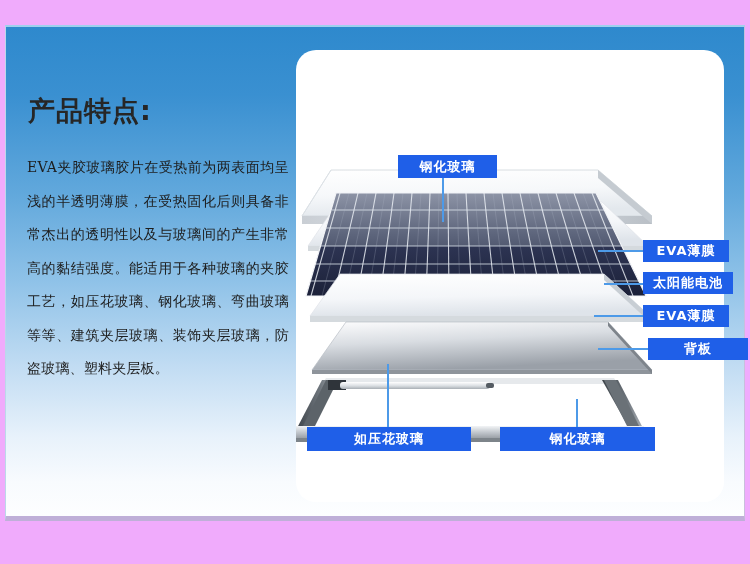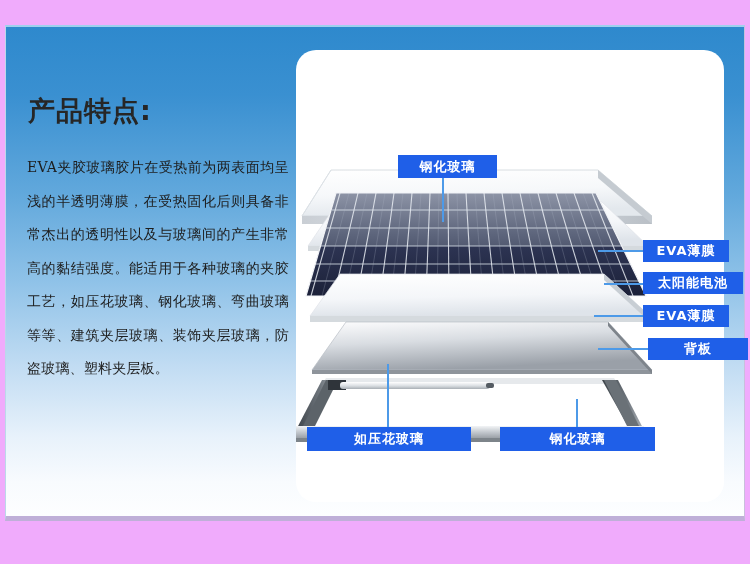--- a/index.html
+++ b/index.html
@@ -51,21 +51,21 @@
   
   .lbl{
     position:absolute;background:#1f5fe8;color:#ffffff;
     font-family:"DejaVu Sans","Liberation Sans",sans-serif;
     font-size:13px;font-weight:bold;letter-spacing:1px;
     display:flex;align-items:center;justify-content:center;
     box-sizing:border-box;white-space:nowrap;
   }
   .lbl-glass   {left:392px;top:128px;width:99px;height:23px;}
   .lbl-eva1    {left:637px;top:213px;width:86px;height:22px;}
-  .lbl-cell    {left:637px;top:245px;width:100px;height:22px;}
+  .lbl-cell    {left:637px;top:245px;width:90px;height:22px;}
   .lbl-eva2    {left:637px;top:278px;width:86px;height:22px;}
   .lbl-back    {left:642px;top:311px;width:100px;height:22px;}
   .lbl-junction{left:301px;top:400px;width:164px;height:24px;}
   .lbl-frame   {left:494px;top:400px;width:155px;height:24px;}
 
   
   .conn{position:absolute;background:#4d9ae8;}
 </style>
 </head>
 <body>

